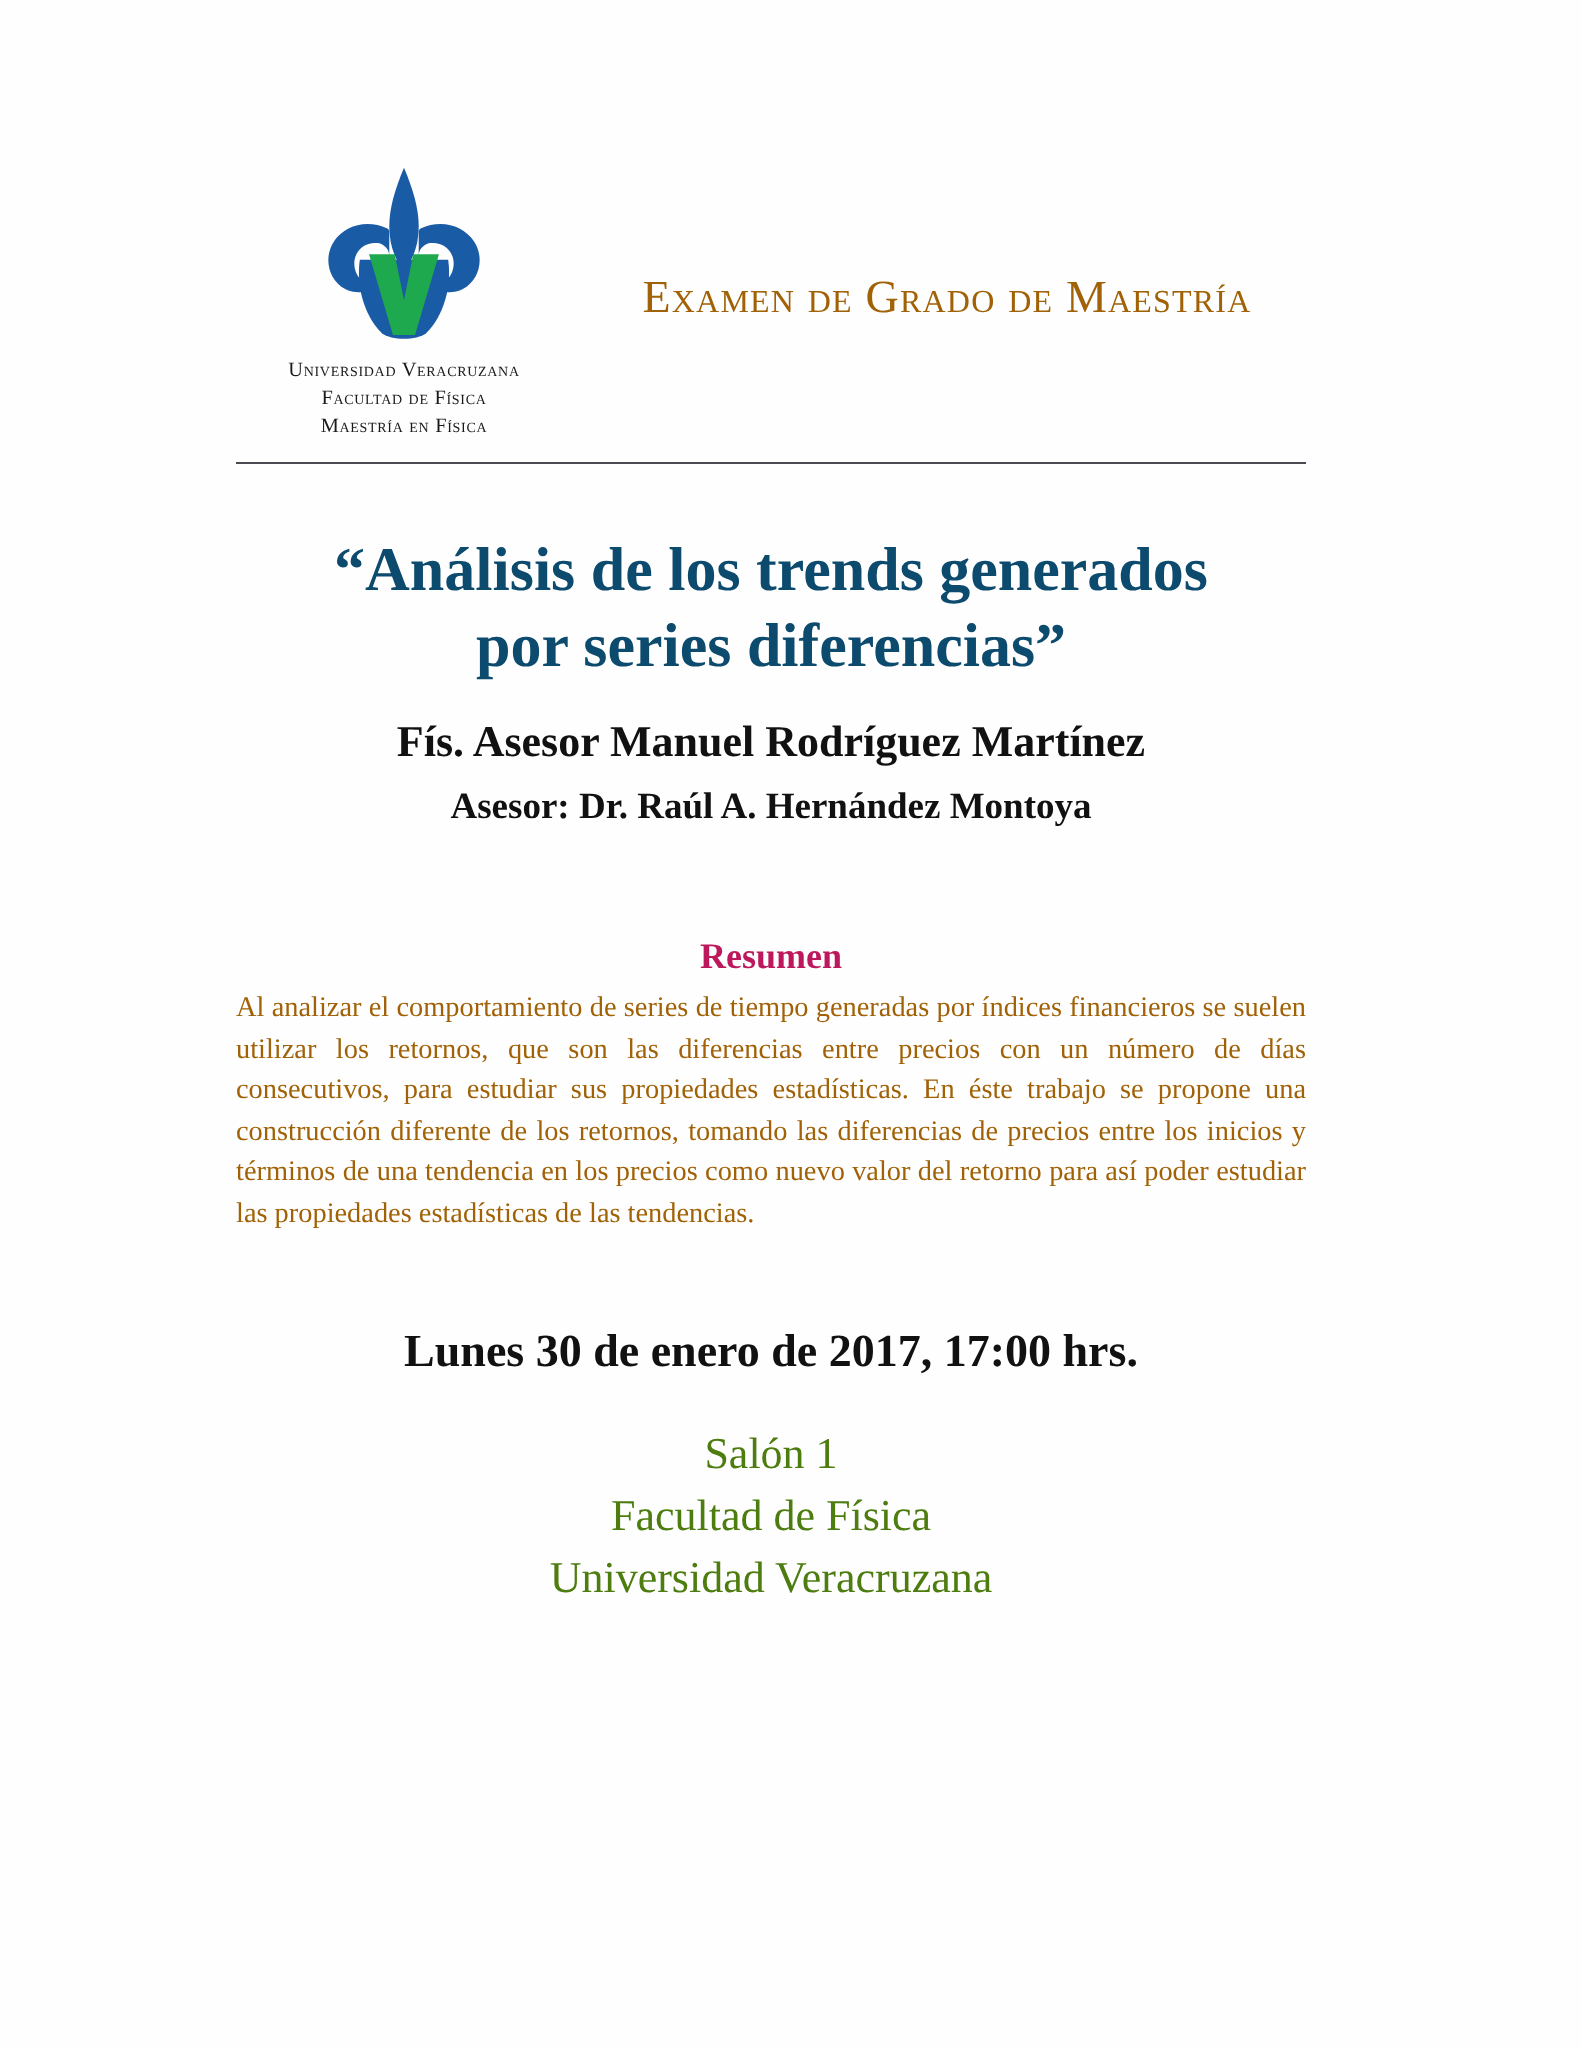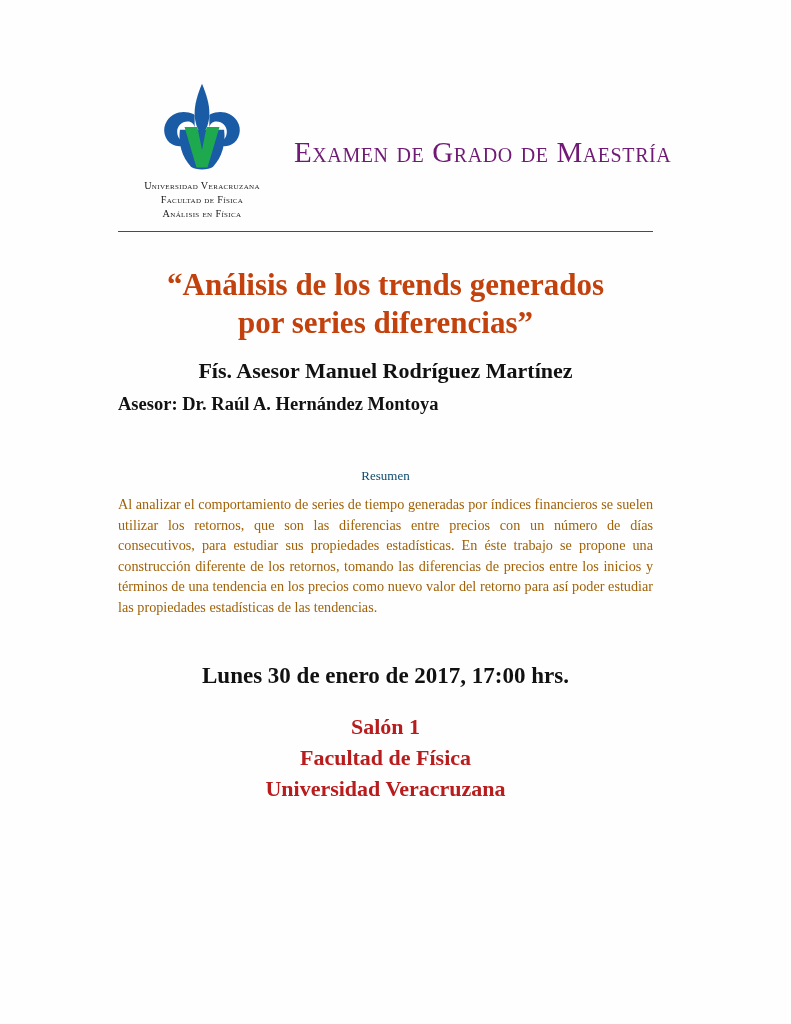--- a/index.html
+++ b/index.html
@@ -41,24 +41,24 @@
     height: 92px;
   }
   .logo-wrap svg { display: block; }
 
   .header-title {
     position: absolute;
     left: 176px;
     top: 54px;
     width: 359px;
     text-align: center;
-    font-size: 29px;
+    font-size: 23px;
     font-variant: small-caps;
     letter-spacing: 0.6px;
-    color: #701a75;
+    color: #a16207;
     white-space: nowrap;
   }
 
   .inst-block {
     position: absolute;
     left: 0px;
     top: 97px;
     width: 168px;
     text-align: center;
     font-variant: small-caps;
@@ -80,21 +80,21 @@
   
   .thesis-title {
     position: absolute;
     left: 118px;
     top: 266px;
     width: 535px;
     text-align: center;
     font-size: 31px;
     font-weight: bold;
     line-height: 38px;
-    color: #c2410c;
+    color: #0c4a6e;
   }
   .thesis-title .ln { display: block; }
 
   
   .author {
     position: absolute;
     left: 118px;
     top: 357px;
     width: 535px;
     text-align: center;
@@ -102,37 +102,38 @@
     font-weight: bold;
     line-height: 28px;
     color: #111111;
     white-space: nowrap;
   }
   .advisor {
     position: absolute;
     left: 118px;
     top: 392px;
     width: 535px;
+    text-align: center;
     font-size: 18.5px;
     font-weight: bold;
     line-height: 24px;
     color: #111111;
     white-space: nowrap;
   }
 
   
   .abstract-heading {
     position: absolute;
     left: 118px;
     top: 468px;
     width: 535px;
     text-align: center;
-    font-size: 13px;
-    font-weight: normal;
-    color: #0c4a6e;
+    font-size: 18px;
+    font-weight: bold;
+    color: #be185d;
   }
   .abstract-body {
     position: absolute;
     left: 118px;
     top: 494px;
     width: 535px;
     text-align: justify;
     text-justify: inter-word;
     font-size: 14.2px;
     line-height: 20.6px;
@@ -153,23 +154,23 @@
     color: #111111;
     white-space: nowrap;
   }
   .venue {
     position: absolute;
     left: 118px;
     top: 711px;
     width: 535px;
     text-align: center;
     font-size: 22px;
-    font-weight: bold;
+    font-weight: normal;
     line-height: 31px;
-    color: #b91c1c;
+    color: #4d7c0f;
   }
   .venue .ln { display: block; white-space: nowrap; }
 </style>
 </head>
 <body>
 
 <div class="page">
 
   <div class="header">
 
@@ -188,21 +189,21 @@
 
         <path d="M31 49 L 45 49 L 50 74 L 55 49 L 69 49 L 56 93 L 44 93 Z" fill="#1fa94e"></path>
       </svg>
     </div>
 
     <div class="header-title">Examen de Grado de Maestría</div>
 
     <div class="inst-block">
       <div>Universidad Veracruzana</div>
       <div>Facultad de Física</div>
-      <div>Análisis en Física</div>
+      <div>Maestría en Física</div>
     </div>
   </div>
 
   <div class="rule"></div>
 
   <div class="thesis-title">
     <span class="ln">“Análisis de los trends generados</span>
     <span class="ln">por series diferencias”</span>
   </div>
 

